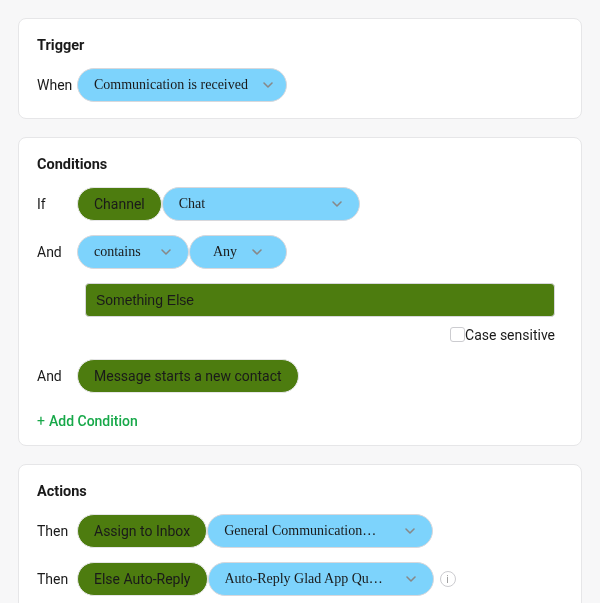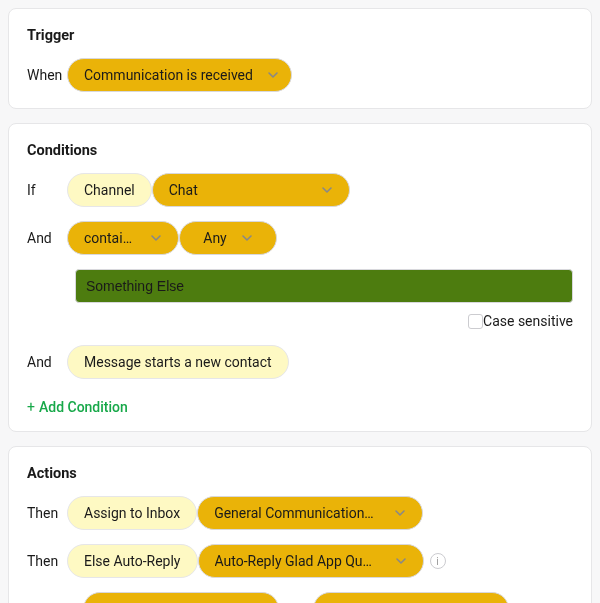--- a/index.html
+++ b/index.html
@@ -8,22 +8,22 @@
     background: #f7f7f8;
     font-size: 14px;
     color: #1a1a1a;
     width: 600px;
     padding: 0;
   }
   .card {
     background: #fff;
     border: 1px solid #e6e6e8;
     border-radius: 8px;
-    margin: 8px;
-    padding: 18px 18px 16px 18px;
+    margin: 18px;
+    padding: 18px 26px 16px 18px;
   }
   .card + .card { margin-top: 14px; }
   .section-title {
     font-weight: 700;
     font-size: 14.5px;
     margin-bottom: 14px;
   }
   .row {
     display: flex;
     align-items: center;
@@ -40,28 +40,29 @@
     display: inline-flex;
     align-items: center;
     height: 34px;
     padding: 0 16px;
     border-radius: 17px;
     font-size: 14px;
     white-space: nowrap;
     cursor: pointer;
   }
   .pill-solid {
-    background: #fef9c3;
+    background: #4d7c0f;
     border: 1px solid #e6e6e8;
     color: #1a1a1a;
   }
   .pill-outline {
-    background: #eab308;
+    background: #7dd3fc;
     border: 1px solid #d8d8dc;
     color: #1a1a1a;
+    font-family: Liberation Serif, serif;
   }
   .pill .label {
     overflow: hidden;
     text-overflow: ellipsis;
   }
   .pill .chev {
     margin-left: 14px;
     flex-shrink: 0;
   }
   .chev svg { display: block; }
@@ -81,21 +82,21 @@
     font-size: 14px;
     color: #1a1a1a;
     background: #4d7c0f;
     margin-left: 48px;
     width: 100%;
   }
   .text-input-row { display:flex; margin-bottom: 10px; }
   .case-row {
     display: flex;
     justify-content: flex-end;
-    align-items: center;
+    align-items: flex-start;
     font-size: 14px;
     margin-bottom: 16px;
   }
   .checkbox {
     width: 15px;
     height: 15px;
     border: 1px solid #ccccd0;
     border-radius: 3px;
     background: #fff;
     cursor: pointer;

